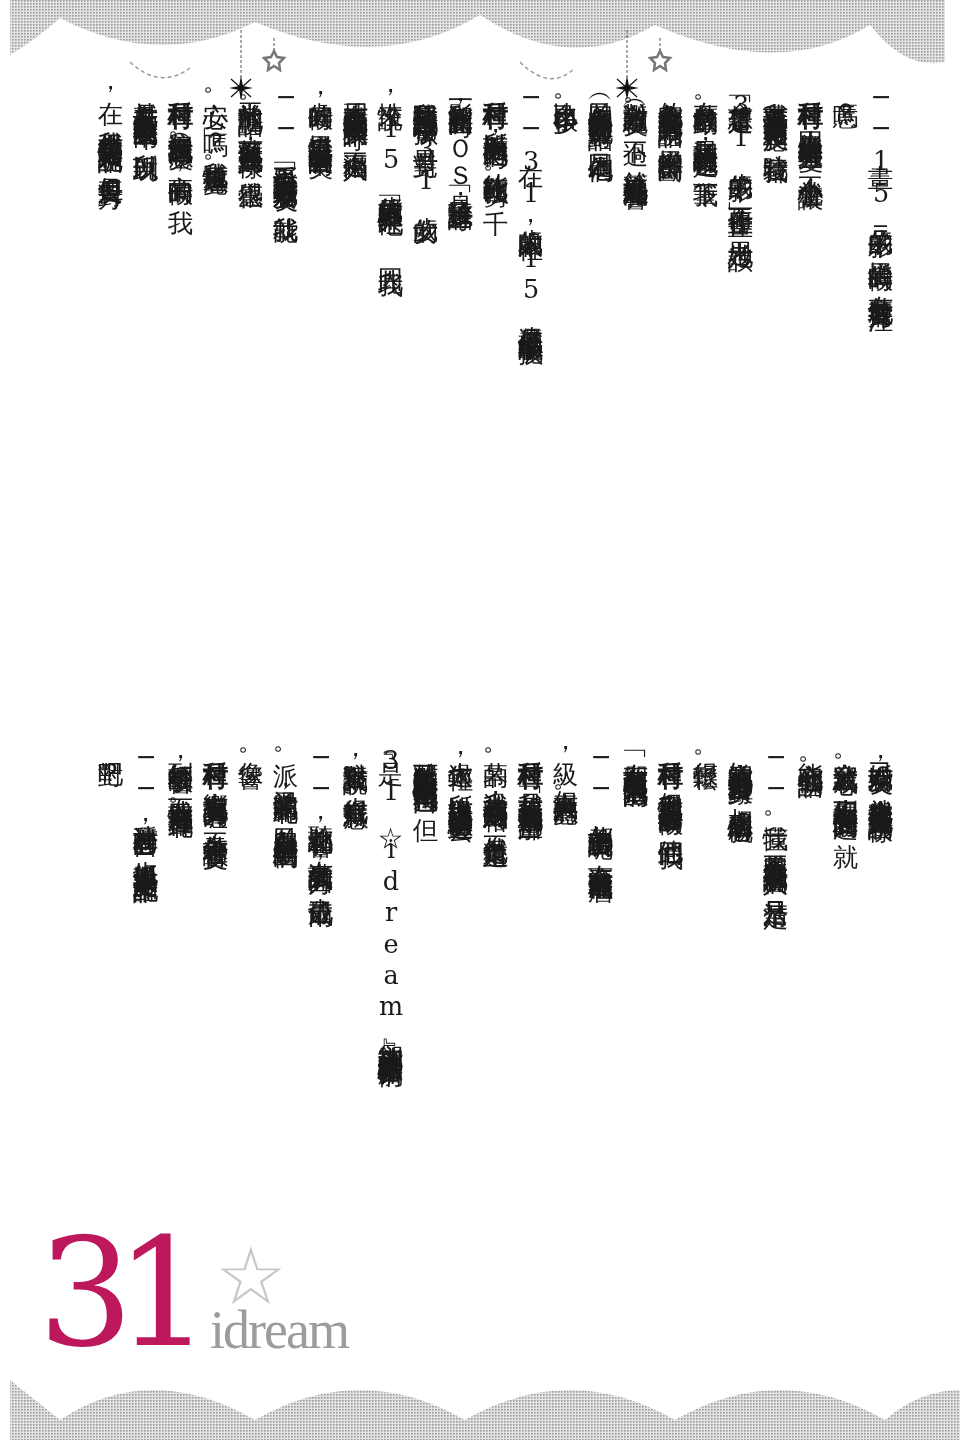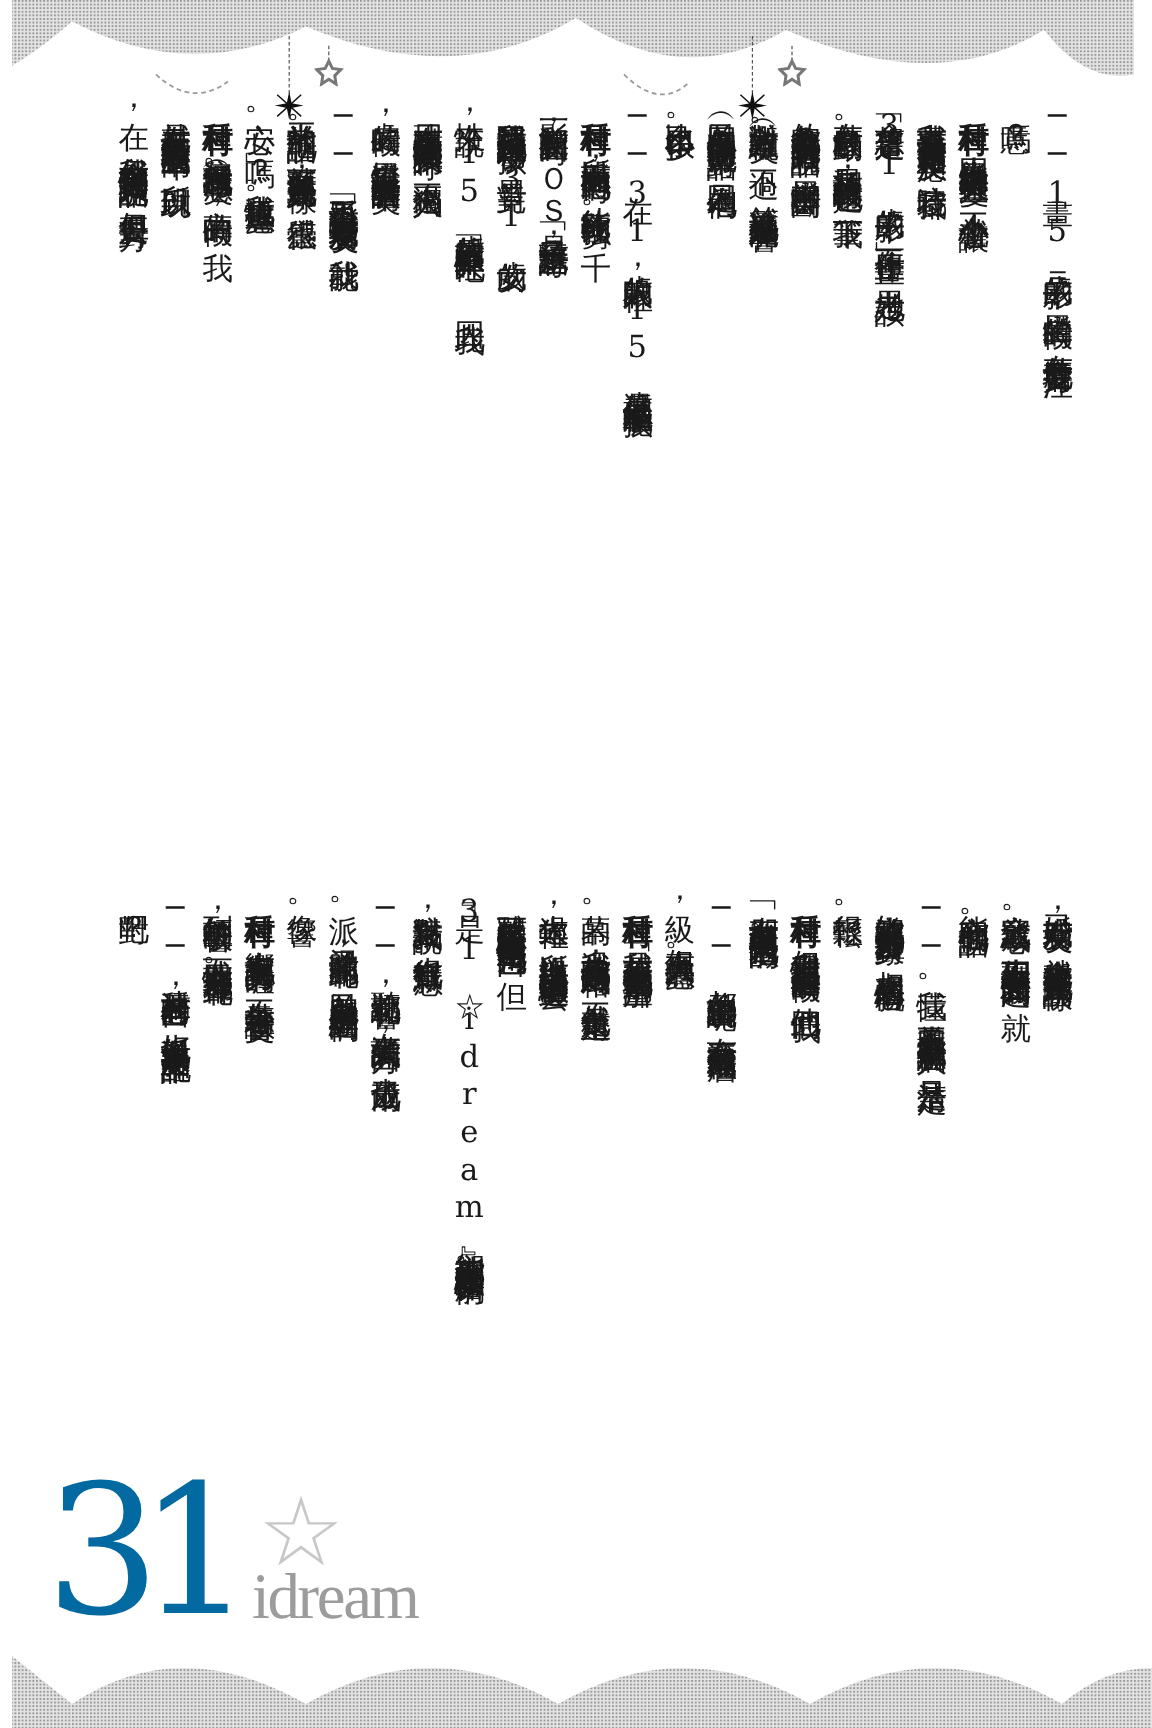--- a/index.html
+++ b/index.html
@@ -15,21 +15,21 @@
   
   .tier { position: absolute; writing-mode: vertical-rl; text-orientation: upright;
           font-size: 25.5px; line-height: 35px; letter-spacing: 1.4px; }
   .tier-top { top: 82px; right: 62px; height: 625px; width: 840px; }
   .tier-bottom { top: 742px; right: 62px; height: 600px; width: 840px; }
   .col { display: block; white-space: pre; }
   .spk { font-weight: bold; font-family: "DejaVu Sans", "Liberation Sans", sans-serif; }
 
   .logo { position: absolute; left: 10px; top: 1200px; width: 400px; height: 190px; }
   .logo-31 { position: absolute; left: 28px; top: 18px; font-family: "DejaVu Serif", serif;
-             font-size: 150px; line-height: 150px; color: #0369a1; letter-spacing: -18px; }
+             font-size: 150px; line-height: 150px; color: #be185d; letter-spacing: -18px; }
   .logo-star { position: absolute; left: 205px; top: 30px; font-size: 80px; color: #c8c8c8; }
   .logo-idream { position: absolute; left: 200px; top: 90px; font-family: "Liberation Serif", serif;
                  font-size: 54px; line-height: 80px; color: #9c9c9c; letter-spacing: -2px; }
 </style>
 </head>
 <body>
 
 <div class="page">
 
   <svg class="border-top" viewBox="0 0 960 110" width="960" height="110">

